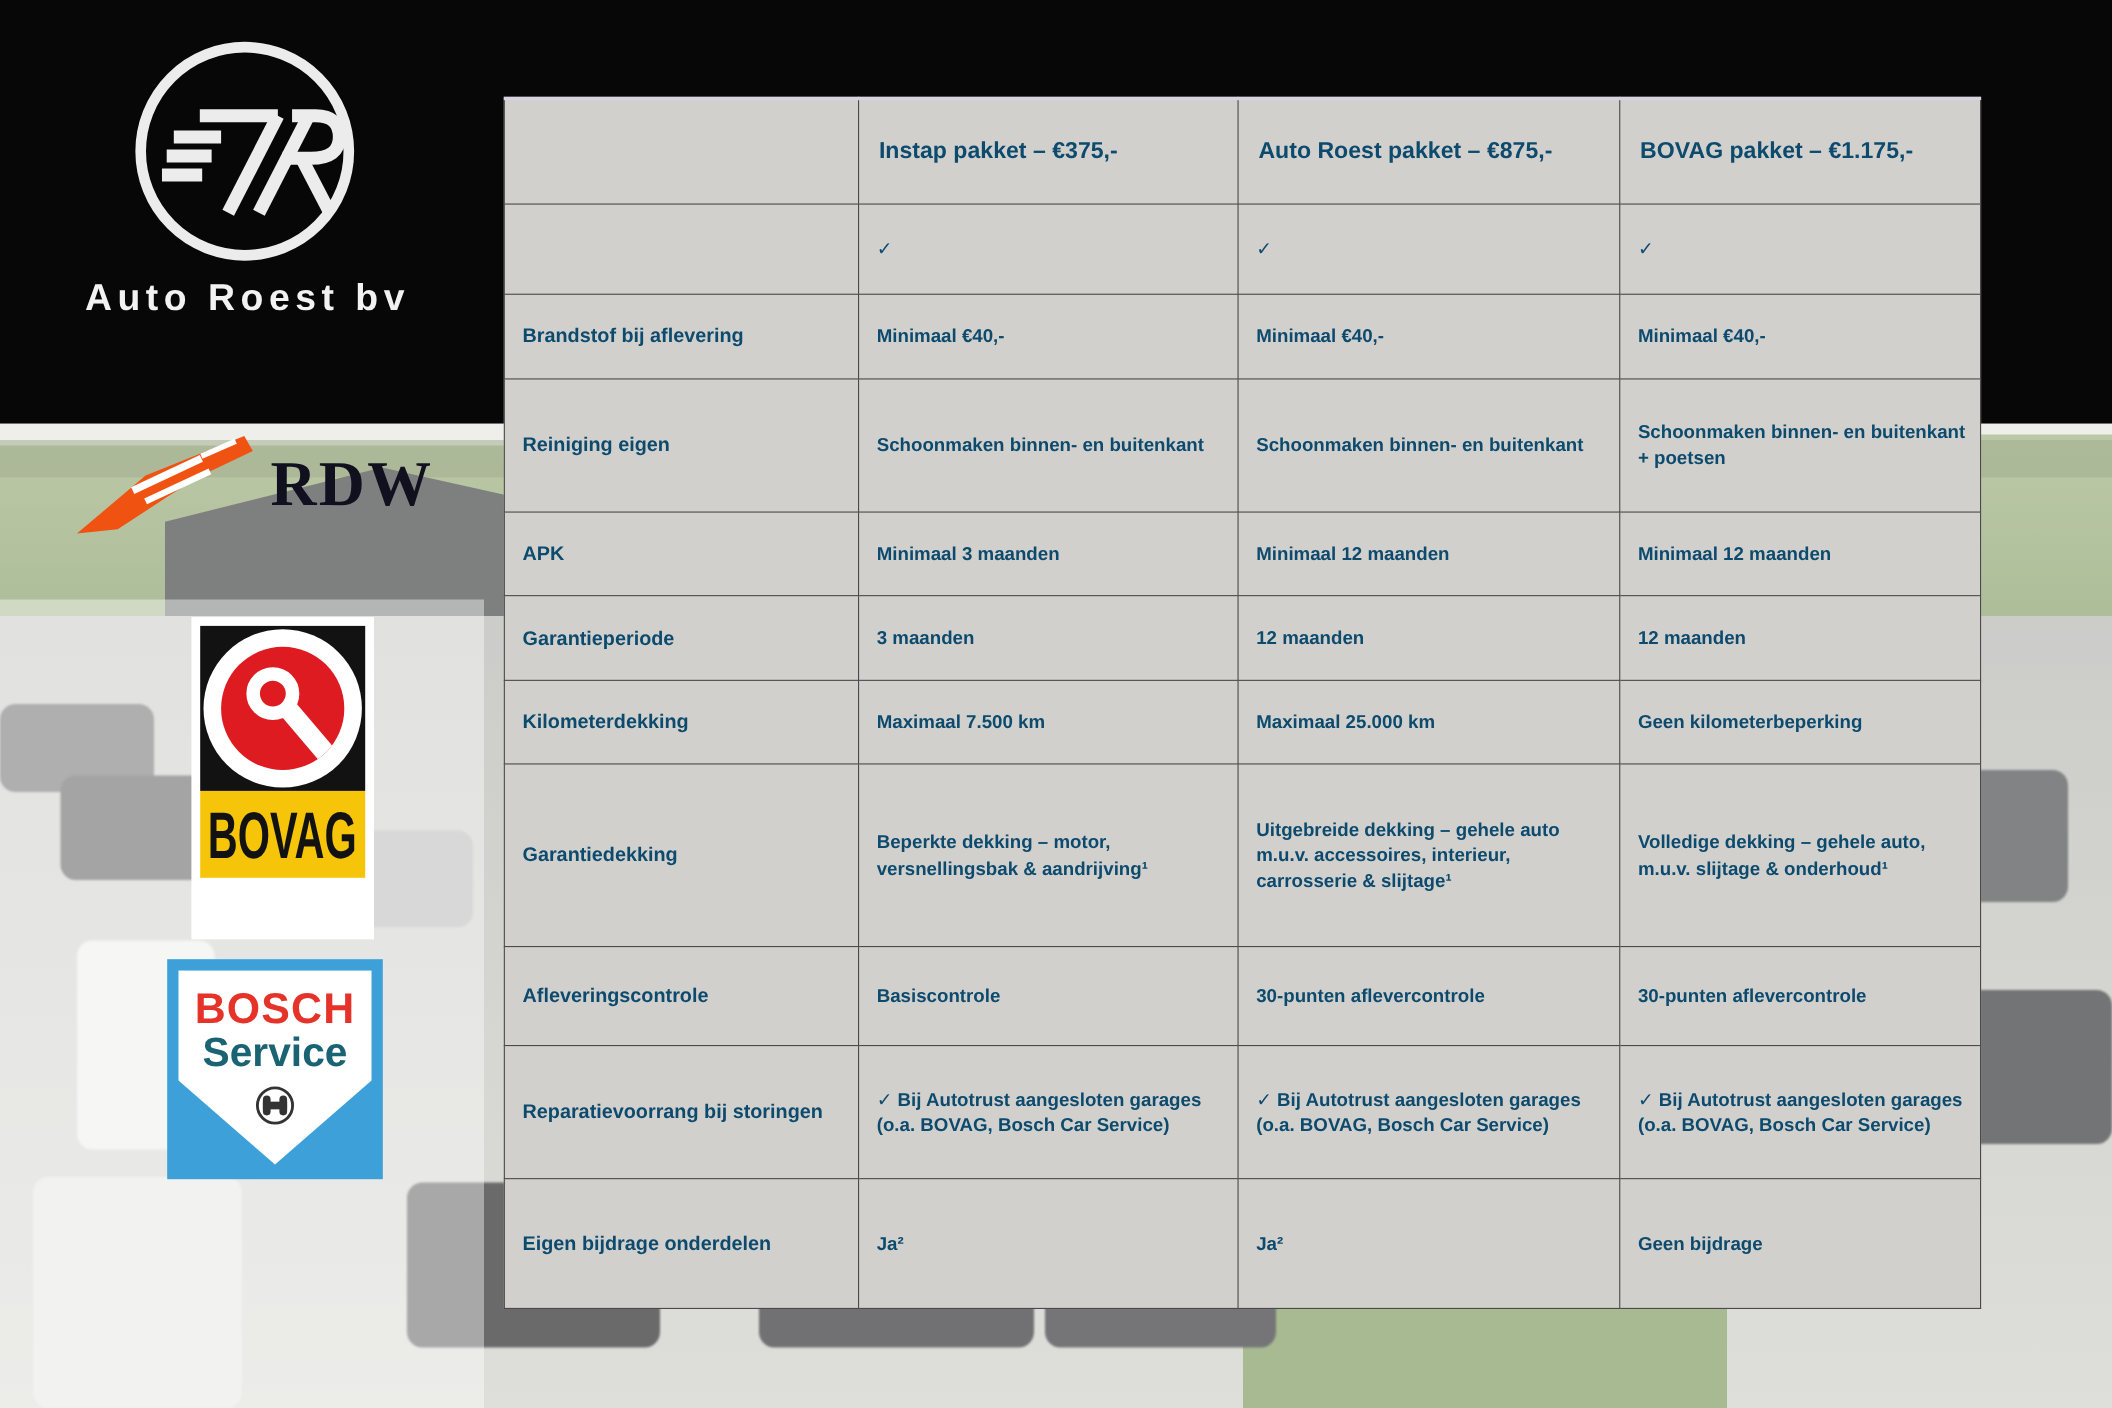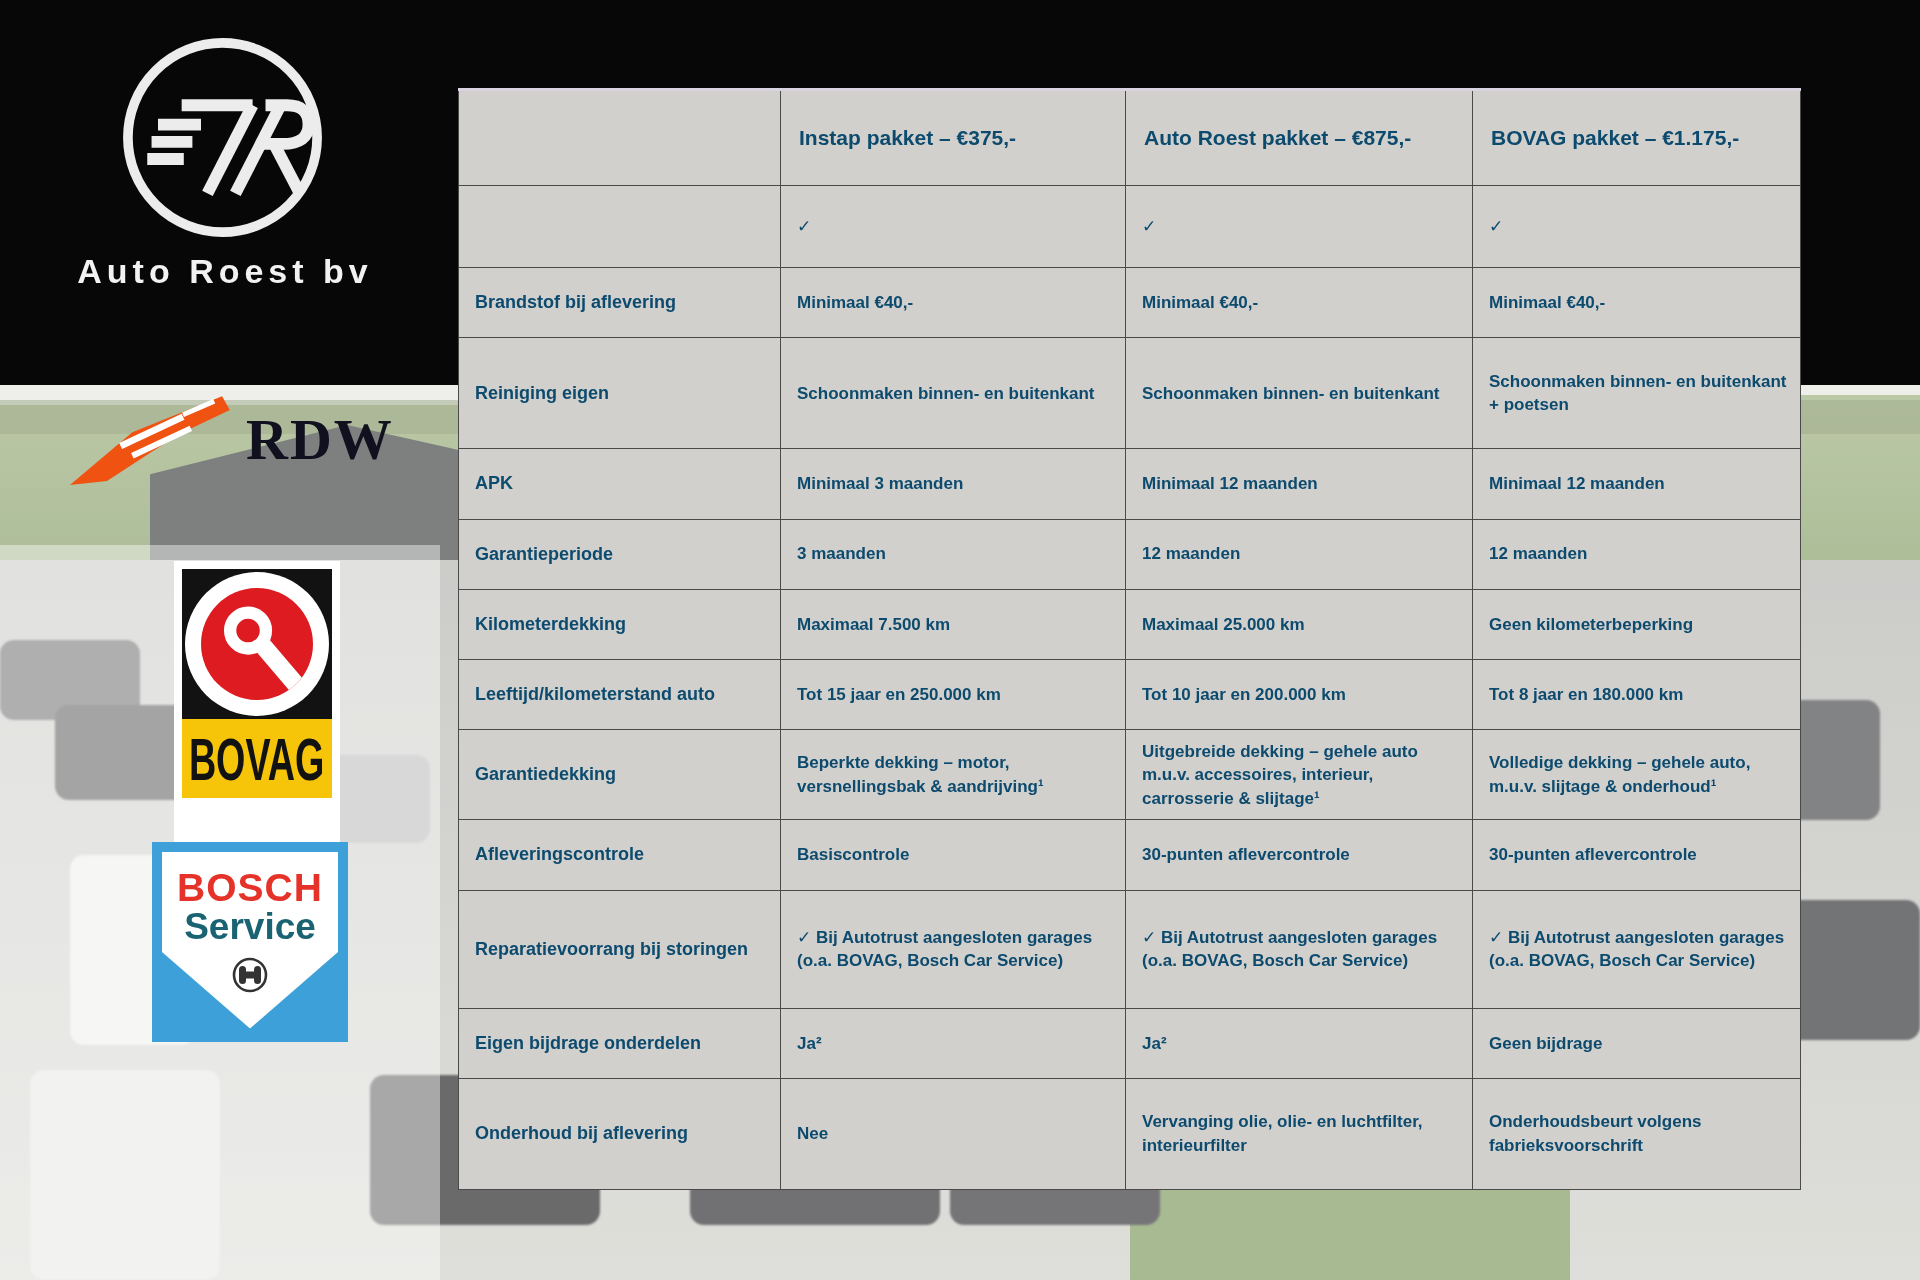--- a/index.html
+++ b/index.html
@@ -53,21 +53,21 @@
   .bovag-black{position:relative;width:150px;height:150px;background:#121212;}
   .bovag-white-circle{position:absolute;left:3px;top:3px;width:144px;height:144px;border-radius:50%;background:#fff;}
   .bovag-red{position:absolute;left:16px;top:16px;width:112px;height:112px;border-radius:50%;
              background:#dd1b21;overflow:hidden;}
   .bovag-red svg{position:absolute;inset:0;}
   .bovag-yellow{margin-top:0;width:150px;height:79px;background:#f6c50a;display:flex;
                 align-items:center;justify-content:center;}
   .bovag-word{font-size:46px;font-weight:800;color:#121212;transform:scale(.82,1.3);letter-spacing:0;}
 
   
-  .bosch{position:absolute;left:152px;top:842px;width:196px;height:200px;background:#3da0d8;z-index:2;}
+  .bosch{position:absolute;left:152px;top:872px;width:196px;height:200px;background:#3da0d8;z-index:2;}
   .bosch-shield{position:absolute;left:10px;top:10px;width:176px;height:182px;background:#fff;
                 clip-path:polygon(0 0,100% 0,100% 55%,50% 97%,0 55%);
                 display:flex;flex-direction:column;align-items:center;}
   .bosch-word{margin-top:14px;font-size:39px;font-weight:800;color:#e63329;letter-spacing:1px;}
   .bosch-service{margin-top:-4px;font-size:37px;font-weight:700;color:#1a6372;}
   .bosch-shield svg{margin-top:2px;}
 
   
   table.pkg{position:absolute;left:458px;top:88px;width:1342px;height:1102px;z-index:3;
             border-collapse:collapse;table-layout:fixed;background:#d2d0cd;
@@ -215,26 +215,20 @@
           <td class="value-cell">12 maanden</td>
           <td class="value-cell">12 maanden</td>
         </tr>
         <tr>
           <td class="label-cell">Kilometerdekking</td>
           <td class="value-cell">Maximaal 7.500 km</td>
           <td class="value-cell">Maximaal 25.000 km</td>
           <td class="value-cell">Geen kilometerbeperking</td>
         </tr>
         <tr>
-          <td class="label-cell">Leeftijd/kilometerstand auto</td>
-          <td class="value-cell">Tot 15 jaar en 250.000 km</td>
-          <td class="value-cell">Tot 10 jaar en 200.000 km</td>
-          <td class="value-cell">Tot 8 jaar en 180.000 km</td>
-        </tr>
-        <tr>
           <td class="label-cell">Garantiedekking</td>
           <td class="value-cell">Beperkte dekking – motor, versnellingsbak &amp; aandrijving¹</td>
           <td class="value-cell">Uitgebreide dekking – gehele auto m.u.v. accessoires, interieur, carrosserie &amp; slijtage¹</td>
           <td class="value-cell">Volledige dekking – gehele auto, m.u.v. slijtage &amp; onderhoud¹</td>
         </tr>
         <tr>
           <td class="label-cell">Afleveringscontrole</td>
           <td class="value-cell">Basiscontrole</td>
           <td class="value-cell">30-punten aflevercontrole</td>
           <td class="value-cell">30-punten aflevercontrole</td>
@@ -244,22 +238,16 @@
           <td class="value-cell">✓ Bij Autotrust aangesloten garages (o.a. BOVAG, Bosch Car Service)</td>
           <td class="value-cell">✓ Bij Autotrust aangesloten garages (o.a. BOVAG, Bosch Car Service)</td>
           <td class="value-cell">✓ Bij Autotrust aangesloten garages (o.a. BOVAG, Bosch Car Service)</td>
         </tr>
         <tr>
           <td class="label-cell">Eigen bijdrage onderdelen</td>
           <td class="value-cell">Ja²</td>
           <td class="value-cell">Ja²</td>
           <td class="value-cell">Geen bijdrage</td>
         </tr>
-        <tr>
-          <td class="label-cell">Onderhoud bij aflevering</td>
-          <td class="value-cell">Nee</td>
-          <td class="value-cell">Vervanging olie, olie- en luchtfilter, interieurfilter</td>
-          <td class="value-cell">Onderhoudsbeurt volgens fabrieksvoorschrift</td>
-        </tr>
       </tbody>
   </table>
 
 </div>
 
 </body></html>

